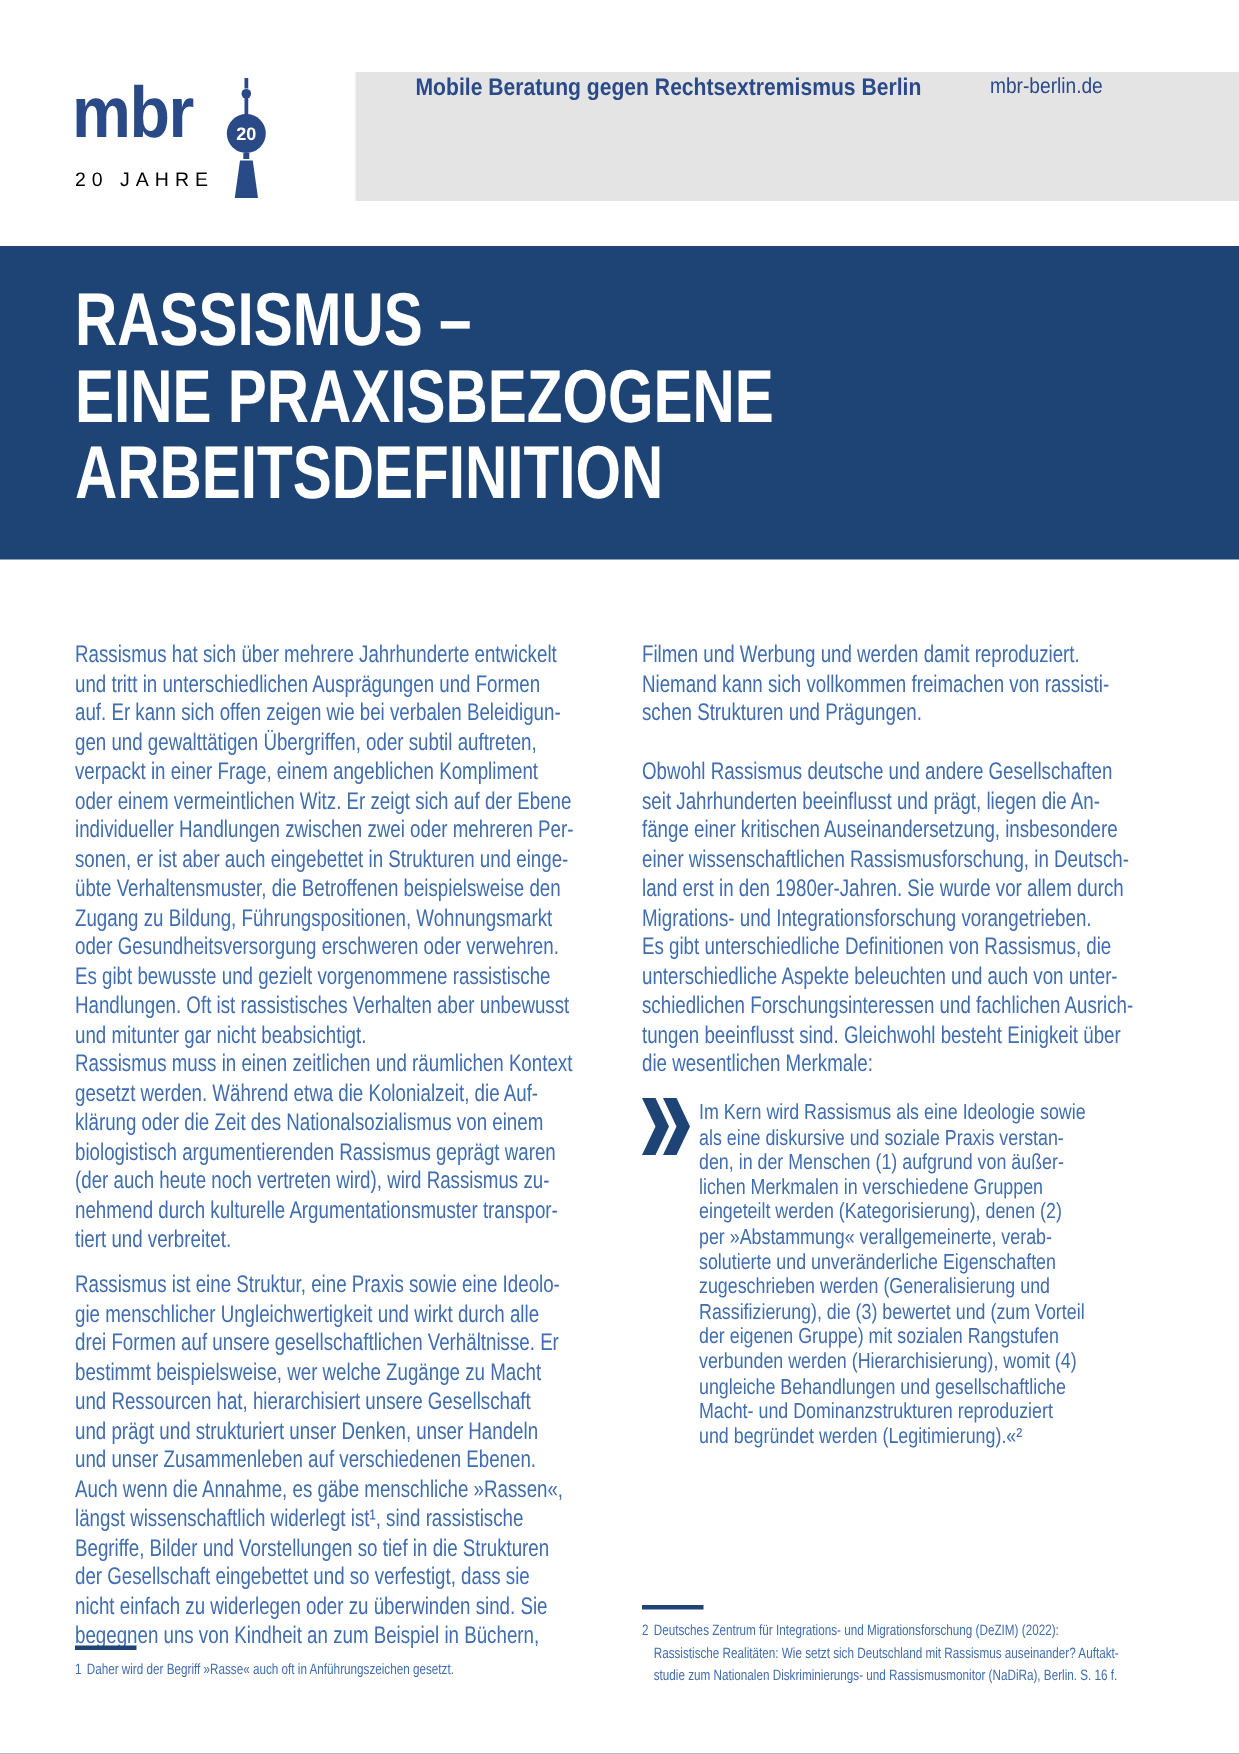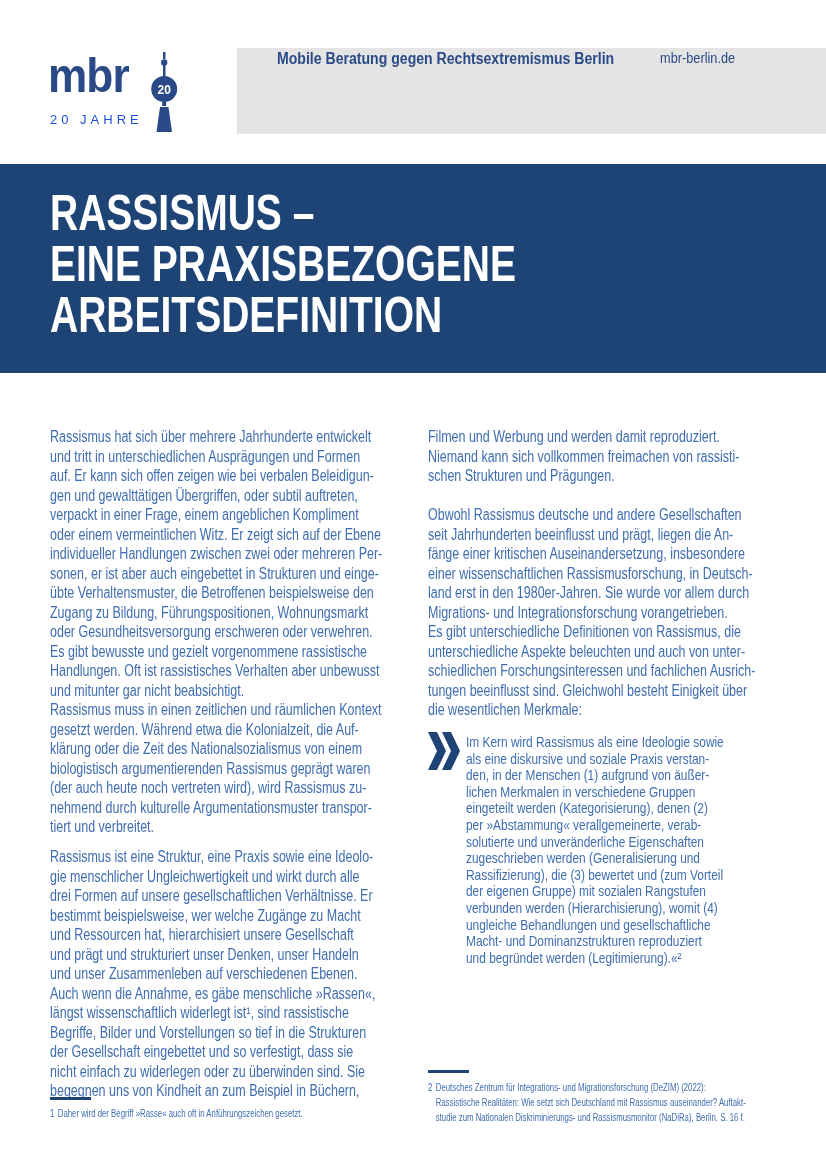--- a/index.html
+++ b/index.html
@@ -31,21 +31,21 @@
   }
   .logo { position: absolute; left: 48px; top: 52px; width: 150px; height: 84px; }
   .logo-word {
     position: absolute; left: 0; top: -4px;
     font-weight: bold; font-size: 48px; line-height: 56px; letter-spacing: -1px;
     color: #2a4a87; transform: scaleX(0.92); transform-origin: 0 0;
     white-space: nowrap;
   }
   .logo-sub {
     position: absolute; left: 2px; top: 60px;
-    font-size: 13px; letter-spacing: 4px; color: #1d4ed8; white-space: nowrap; text-align: center;
+    font-size: 13px; letter-spacing: 4px; color: #000000; white-space: nowrap; text-align: center;
   }
   .tower { position: absolute; left: 98px; top: 0px; }
   
   .banner {
     position: absolute; left: 0; top: 164px; width: 826px; height: 209px;
     background: #1e4476;
   }
   .banner h1 {
     margin: 0; position: absolute; left: 50px; top: 24px;
     color: #ffffff; font-weight: bold;

